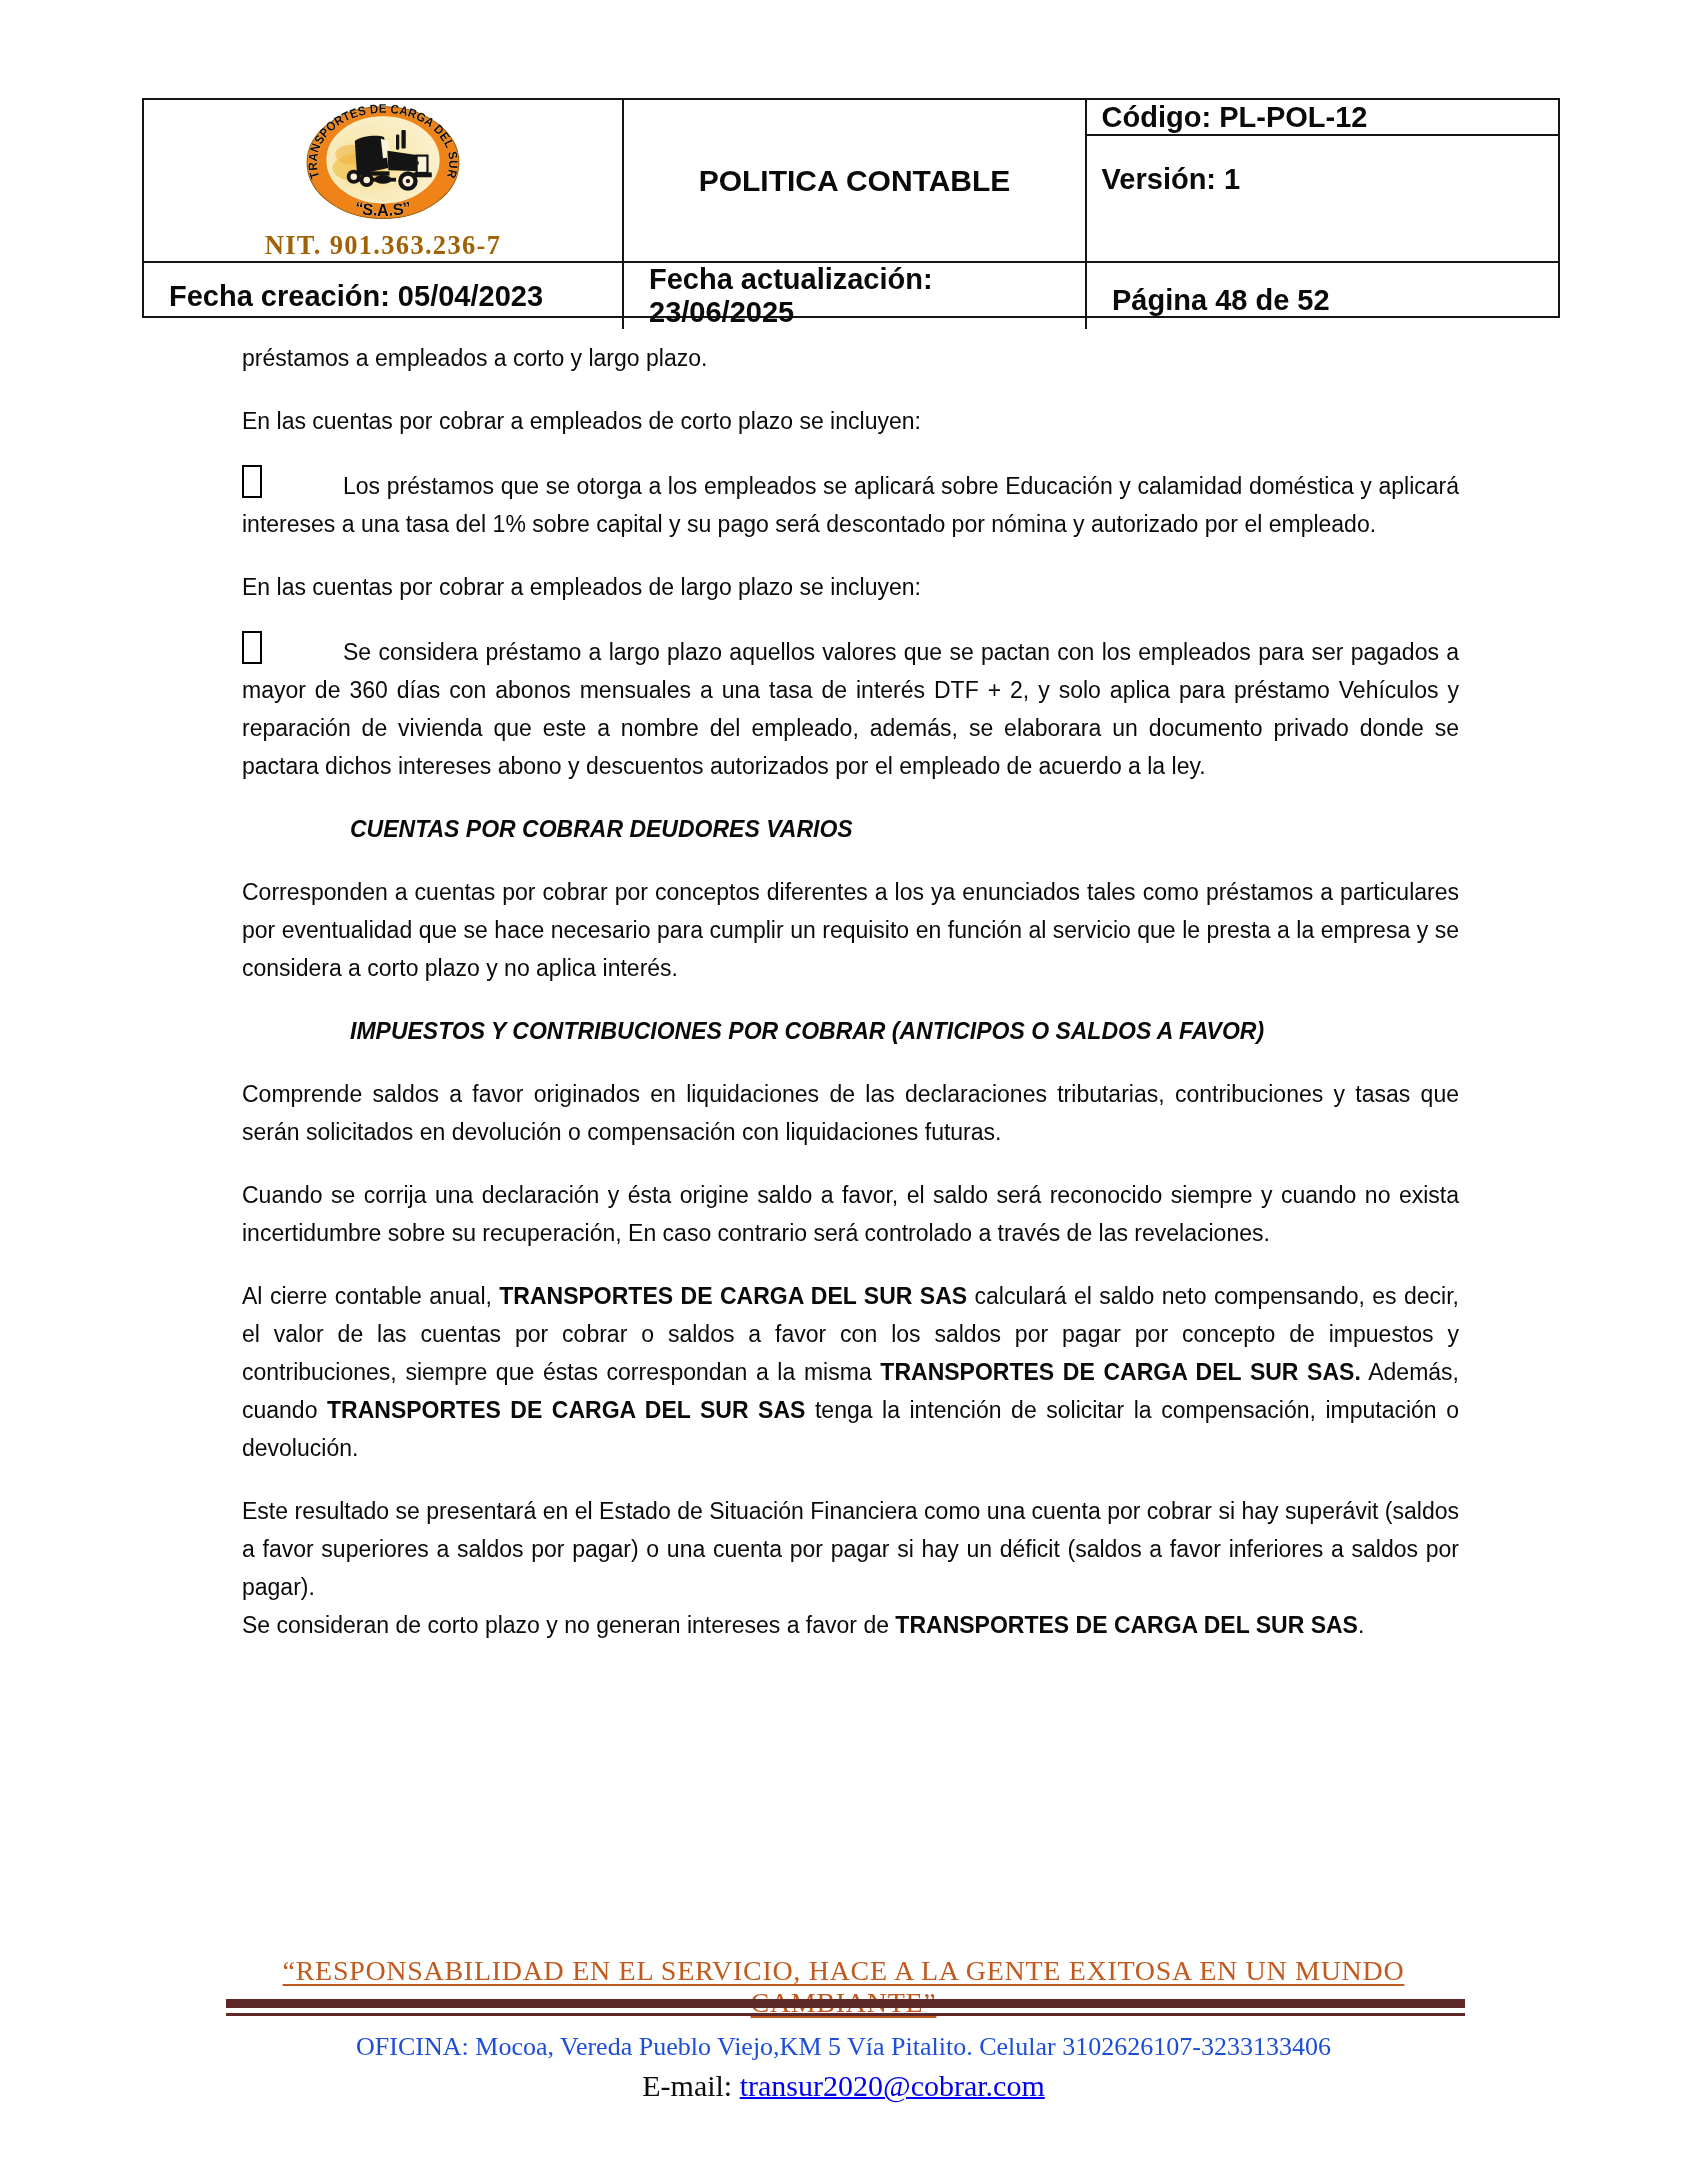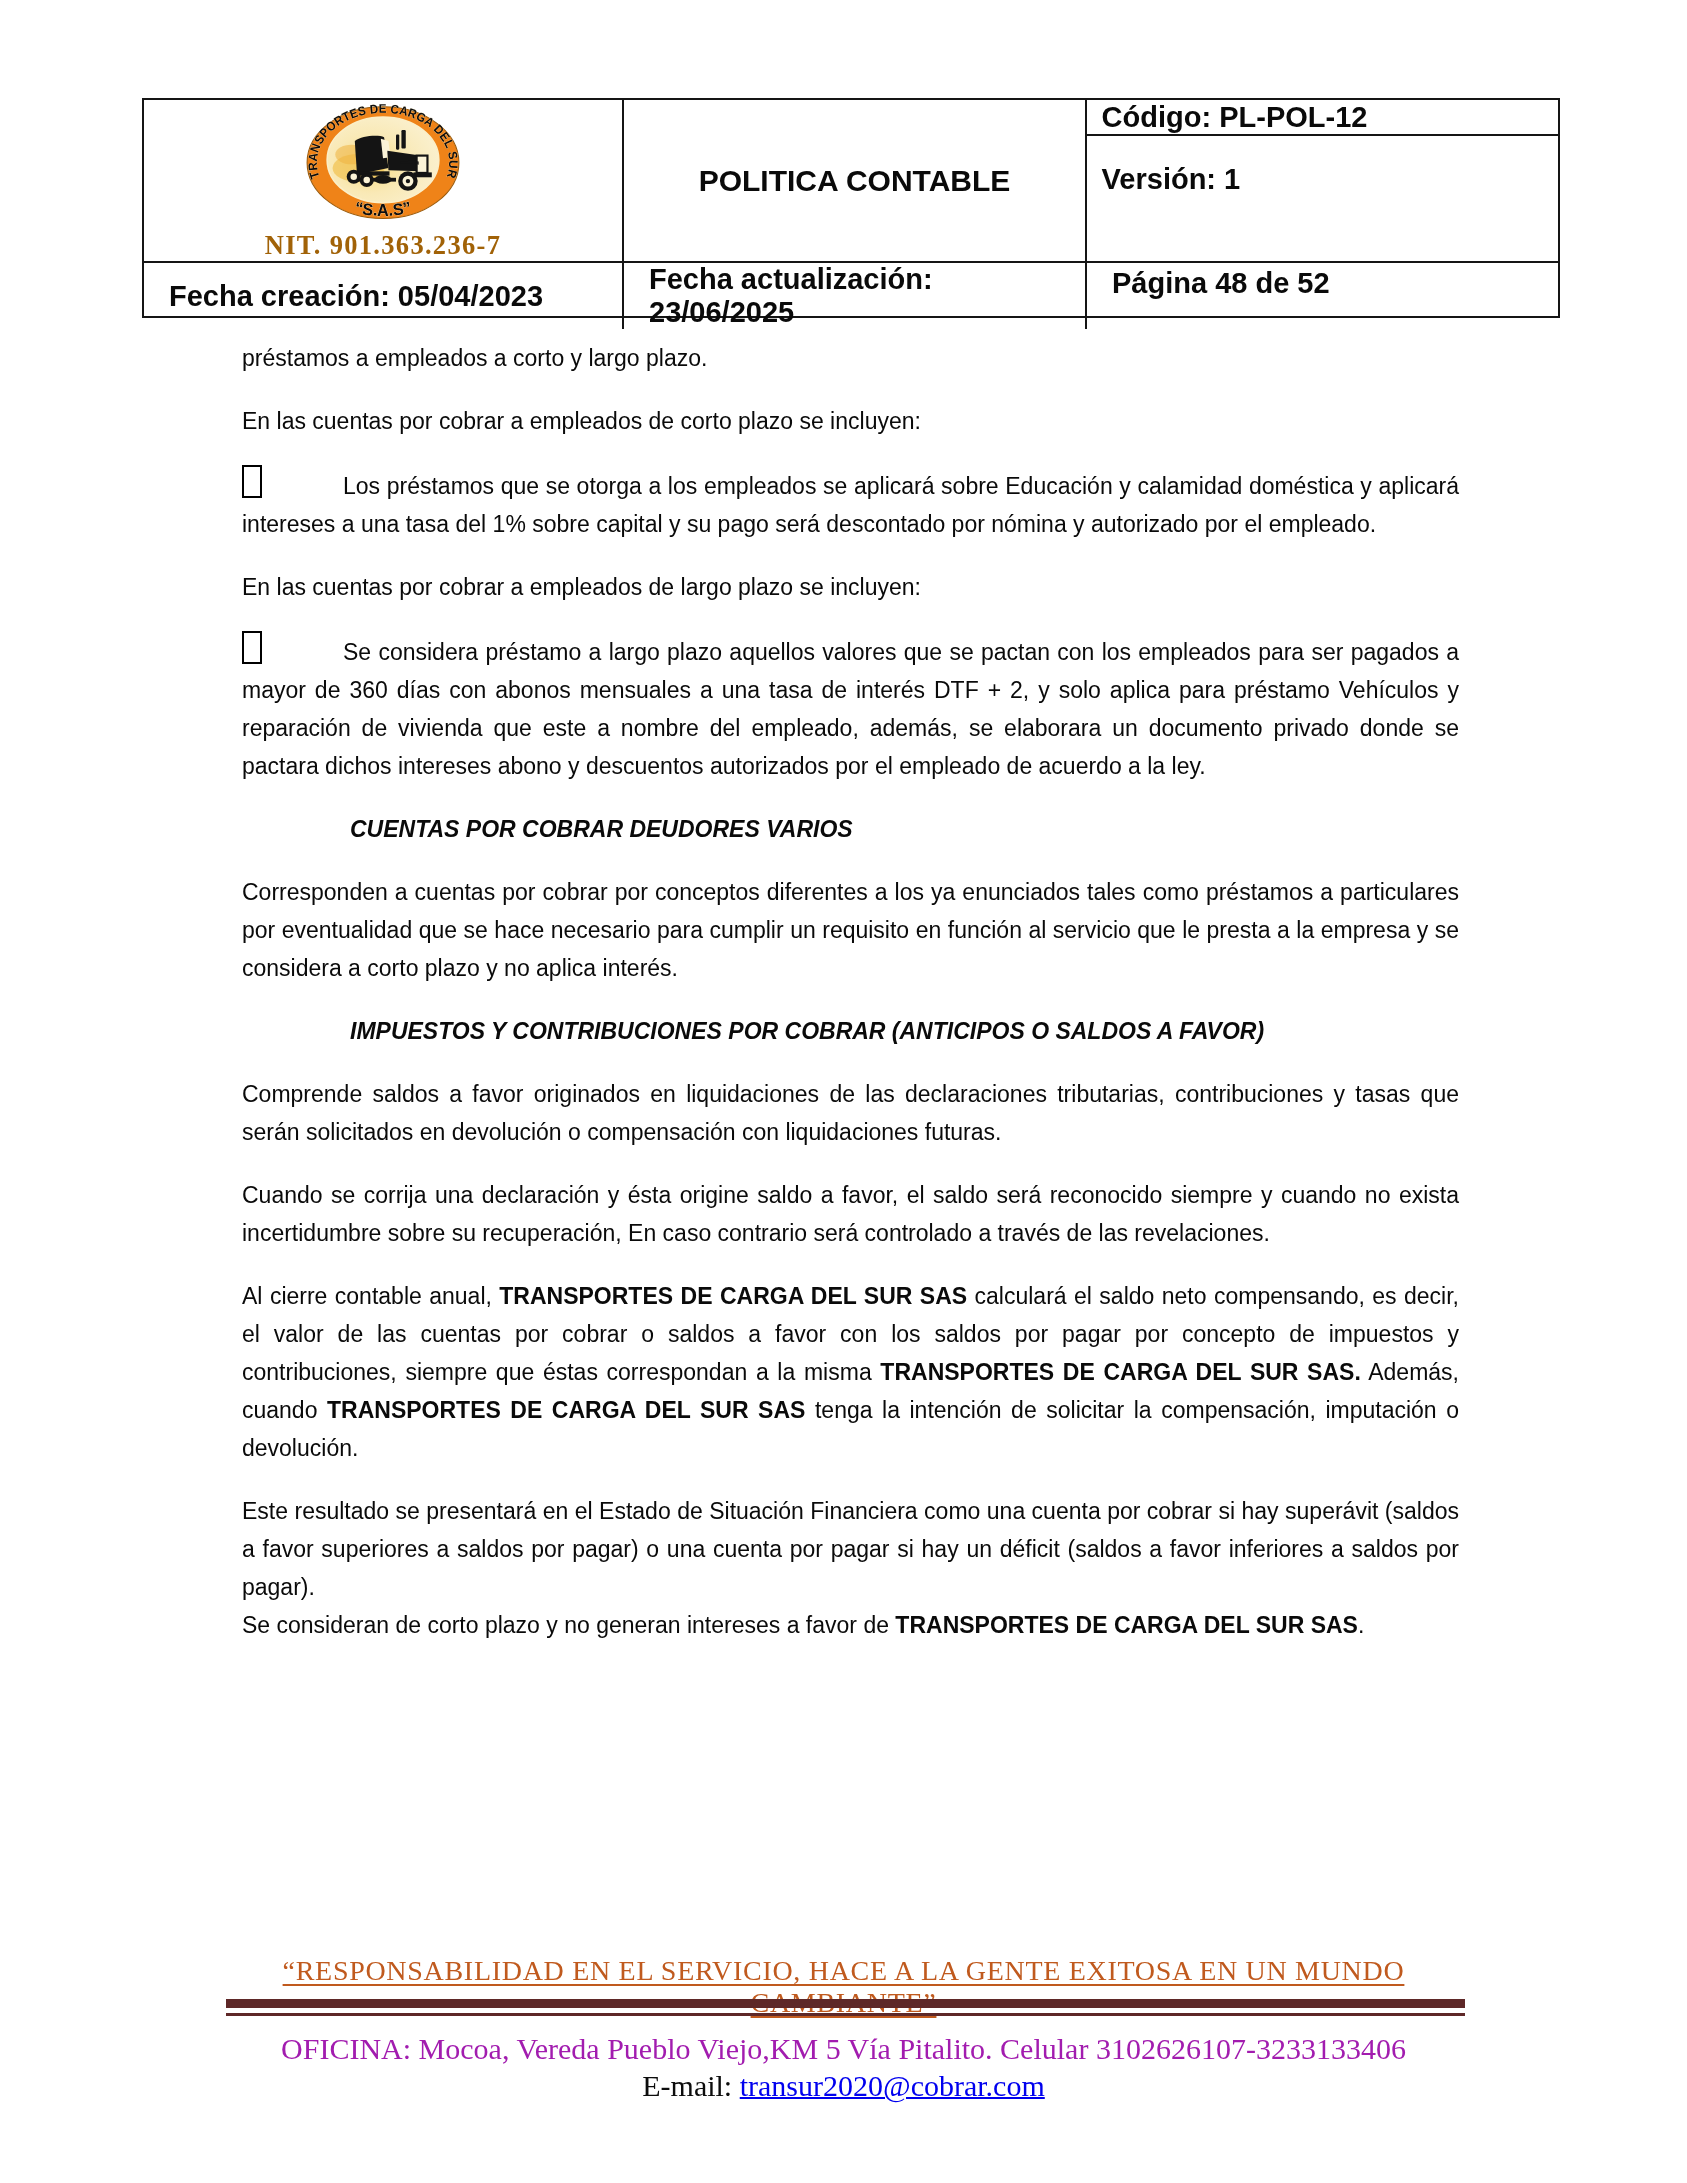--- a/index.html
+++ b/index.html
@@ -18,21 +18,21 @@
   .cell{box-sizing:border-box;}
   .b-r{border-right:2.6px solid #151515;}
   .logo-cell{display:flex;flex-direction:column;align-items:center;justify-content:flex-start;padding-top:2.6px;}
   .title-cell{display:flex;align-items:center;justify-content:center;}
   .title-text{font-weight:bold;font-size:30px;letter-spacing:0;}
   .code-stack{display:flex;flex-direction:column;}
   .codigo-cell{height:34px;display:flex;align-items:center;padding-left:14.6px;
     border-bottom:2.6px solid #151515;font-weight:bold;font-size:29px;}
   .version-cell{flex:1;padding:26.5px 0 0 14.6px;font-weight:bold;font-size:29px;}
   .meta-cell{display:flex;align-items:center;padding-left:25px;font-weight:bold;font-size:29px;}
-  .pagina-cell{align-items:flex-start;padding-top:4px;}
+  .pagina-cell{align-items:flex-start;padding-top:21px;}
   .nit-text{
     font-family:"Liberation Serif","DejaVu Serif",serif;font-weight:bold;
     font-size:26.5px;letter-spacing:1.3px;color:#a16207;margin-top:0px;
   }
   
   .doc-body{
     position:absolute;left:242px;top:339px;width:1217px;
     font-size:23px;line-height:38px;text-align:justify;
   }
   .para{margin:0 0 25px 0;}
@@ -48,21 +48,21 @@
   .slogan{
     position:absolute;left:235px;top:1955px;width:1217px;text-align:center;
     font-family:"Liberation Serif","DejaVu Serif",serif;
     font-size:28px;letter-spacing:0.7px;
     text-decoration:underline;text-decoration-thickness:2px;text-underline-offset:4px;
   }
   .rule-thick{position:absolute;left:226px;top:1999px;width:1239px;height:8.6px;}
   .rule-thin{position:absolute;left:226px;top:2013px;width:1239px;height:3.3px;}
   .office-line{
     position:absolute;left:235px;top:2032px;width:1217px;text-align:center;
-    font-family:"Liberation Serif","DejaVu Serif",serif;font-size:30px;color:#a21caf;
+    font-family:"Liberation Serif","DejaVu Serif",serif;font-size:26px;color:#1d4ed8;
   }
   .email-line{
     position:absolute;left:235px;top:2069px;width:1217px;text-align:center;
     font-family:"Liberation Serif","DejaVu Serif",serif;font-size:30px;color:#0c0c0c;
   }
   .email-link{text-decoration:underline;text-decoration-thickness:2px;cursor:pointer;}
 </style>
 </head>
 <body>
 

